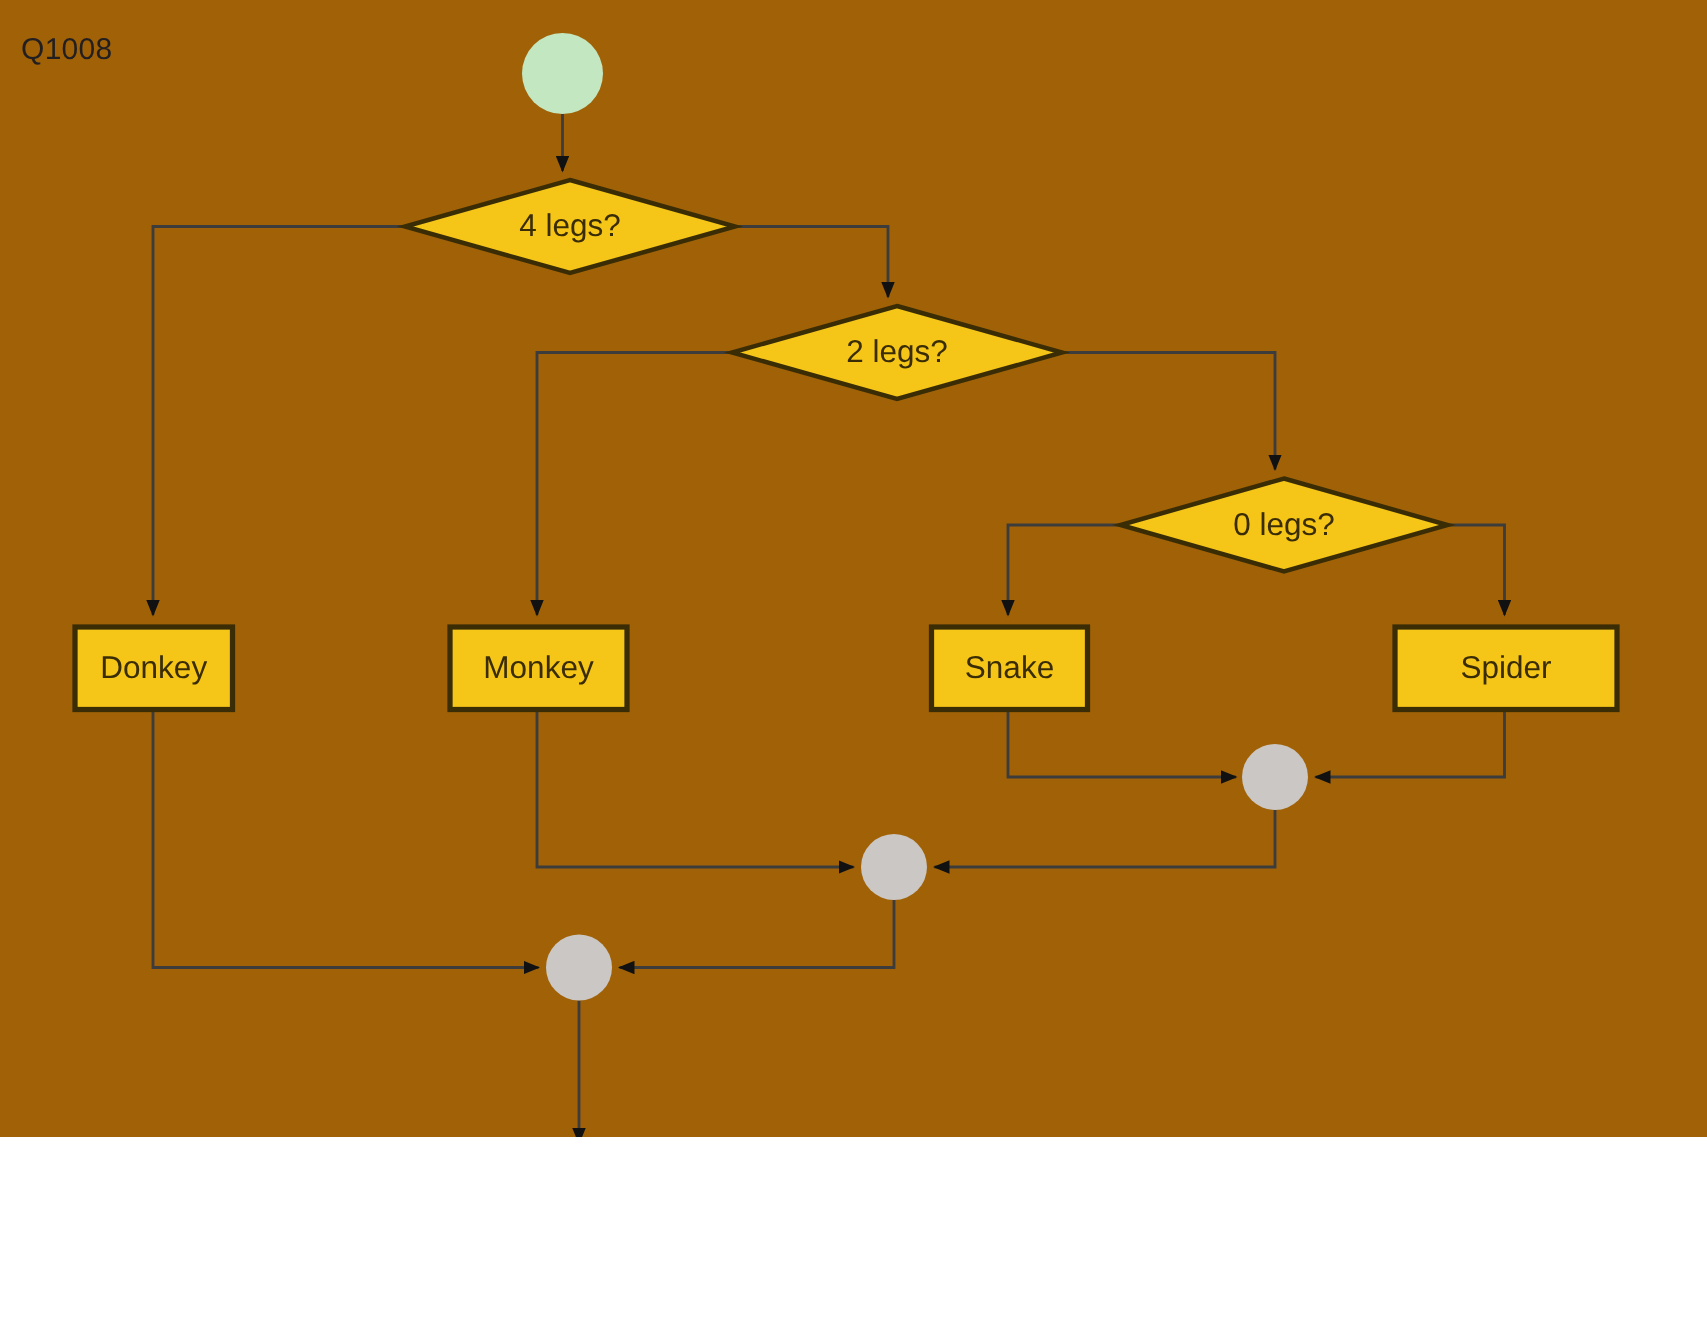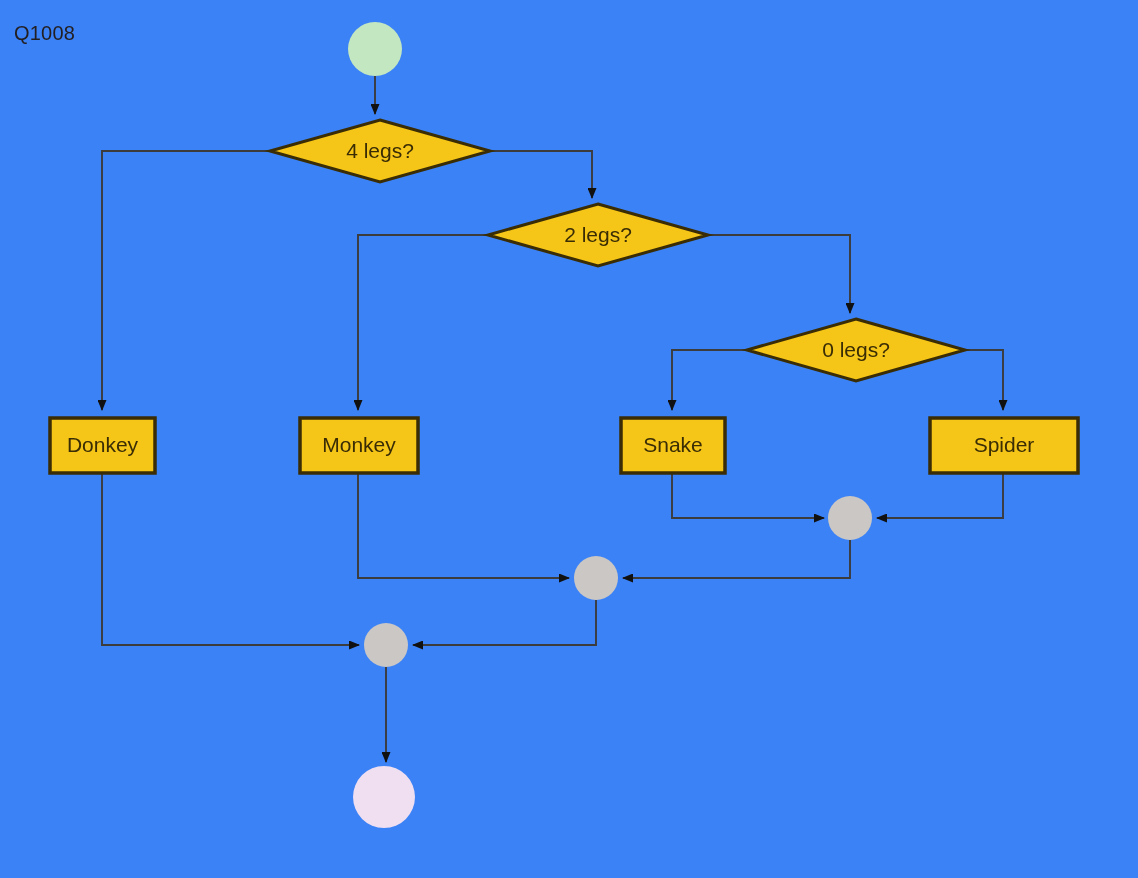--- a/index.html
+++ b/index.html
@@ -6,22 +6,22 @@
     margin: 0;
     padding: 0;
     background: #ffffff;
   }
   body {
     font-family: "Liberation Sans", "DejaVu Sans", sans-serif;
   }
   #canvas {
     position: relative;
     width: 1138px;
-    height: 878px;
-    background: #3b82f6;
+    height: 758px;
+    background: #a16207;
     overflow: hidden;
   }
   #flow-svg {
     position: absolute;
     left: 0;
     top: 0;
     width: 1138px;
     height: 878px;
   }
   .page-label {

